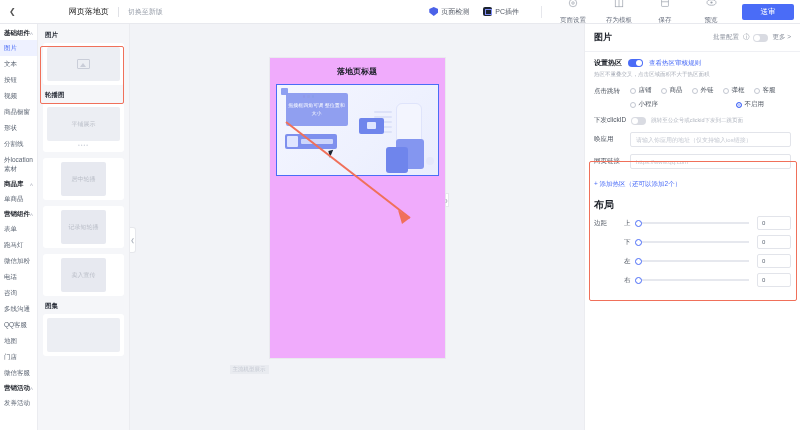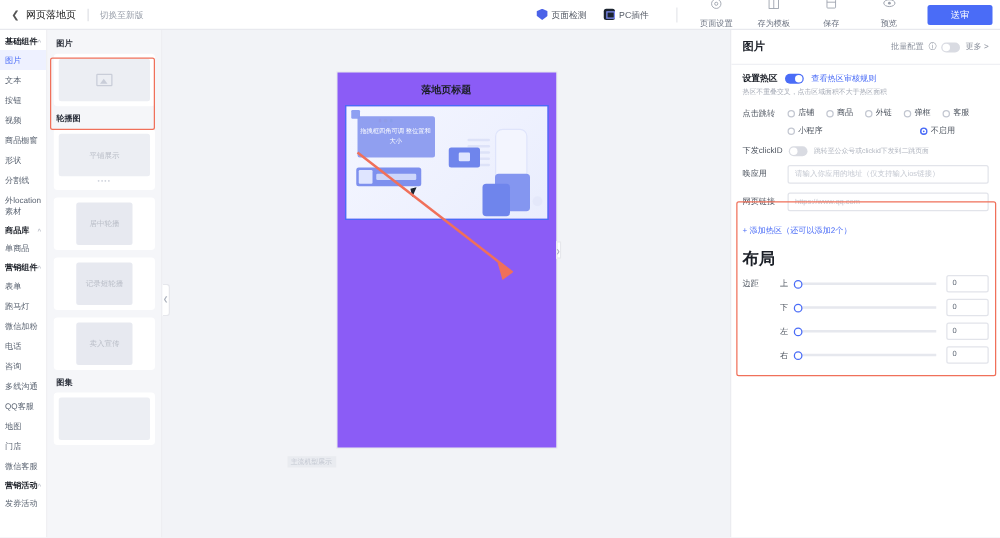--- a/index.html
+++ b/index.html
@@ -9,21 +9,21 @@
     background: #f2f3f7; overflow: hidden;
   }
   .app { width: 800px; height: 430px; display: flex; flex-direction: column; background:#f2f3f7; }
 
   
   .topbar {
     height: 24px; background: #fff; display: flex; align-items: center;
     border-bottom: 1px solid #e8e9ee; flex: 0 0 24px; padding: 0 6px;
   }
   .tb-back { font-size: 8px; color: #555; padding: 0 5px 0 3px; }
-  .tb-title { font-size: 8px; color: #222; }
+  .tb-title { font-size: 8px; color: #222; margin-left: 48px; }
   .tb-sep { width: 1px; height: 10px; background: #e0e1e6; margin: 0 9px; }
   .tb-switch { font-size: 7px; color: #9aa0ab; }
   .tb-spacer { flex: 1; }
   .tb-chip { display: flex; align-items: center; gap: 3px; margin-right: 14px; }
   .tb-chip span.lbl { font-size: 7px; color: #555b66; }
   .shield {
     width: 9px; height: 9px; background: #4b62e8;
     clip-path: polygon(50% 0,100% 22%,100% 62%,50% 100%,0 62%,0 22%);
   }
   .pcbadge { width: 9px; height: 9px; background: #1c2430; border-radius: 2px; position: relative; }
@@ -85,21 +85,21 @@
     flex: 1; background: #f2f3f7; position: relative; display: flex;
     justify-content: center; padding-top: 34px; min-width: 0;
   }
   .collapse-handle {
     position: absolute; left: 0; top: 50%; width: 6px; height: 26px;
     background: #fff; border: 1px solid #e6e7ec; border-left: none;
     border-radius: 0 3px 3px 0; font-size: 5px; color: #aab0bb;
     display: flex; align-items: center; justify-content: center;
   }
   .phone {
-    width: 175px; background: #8b5cf6; height: 300px; position: relative;
+    width: 175px; background: #f0abfc; height: 300px; position: relative;
     box-shadow: 0 0 0 1px #e9eaee;
   }
   .phone-title { text-align: center; font-size: 8px; color: #1b1f27; font-weight: bold; padding: 8px 0 7px; }
   .hero {
     margin: 0 6px; height: 92px; border: 1px solid #4a6cf7; position: relative;
     background: linear-gradient(135deg,#f4f6ff 0%, #eef1fe 60%, #e9edfd 100%);
     overflow: hidden;
   }
   .hero .badge { position:absolute; left:4px; top:3px; width:7px;height:7px;background:#8ea0f2;border-radius:1px;}
   .hero .tip {
@@ -179,21 +179,21 @@
     flex: 1; height: 15px; border: 1px solid #e2e4ea; border-radius: 2px;
     font-size: 6px; color: #444; padding: 0 5px; background: #fff;
     font-family: "Liberation Sans", sans-serif;
   }
   .frow input::placeholder { color: #c4c8d1; }
   .red-outline {
     position: absolute; left: 4px; top: 137px; width: 208px; height: 140px;
     border: 1.5px solid #f0705a; border-radius: 2px; pointer-events: none;
   }
   .addhot { font-size: 6.5px; color: #4a6cf7; padding: 9px 9px 0; }
-  .layout-h { font-size: 13px; font-weight: bold; color: #1b1f27; padding: 9px 9px 4px; }
+  .layout-h { font-size: 10px; font-weight: bold; color: #1b1f27; padding: 9px 9px 4px; }
   .sld-row { display: flex; align-items: center; padding: 0 9px; margin-bottom: 5px; }
   .sld-row .g1 { width: 30px; font-size: 6.5px; color: #4d545f; }
   .sld-row .g2 { width: 13px; font-size: 6.5px; color: #4d545f; }
   .track { flex: 1; height: 2px; background: #e6e8ee; position: relative; margin: 0 8px 0 0; }
   .knob { position: absolute; left: -2px; top: -2.5px; width: 7px; height: 7px; border-radius: 50%;
     background: #fff; border: 1.5px solid #4a6cf7; }
   .numbox { width: 34px; height: 14px; border: 1px solid #e2e4ea; border-radius: 2px;
     font-size: 6px; color: #5b6472; display: flex; align-items: center; padding-left: 4px; }
 
   

